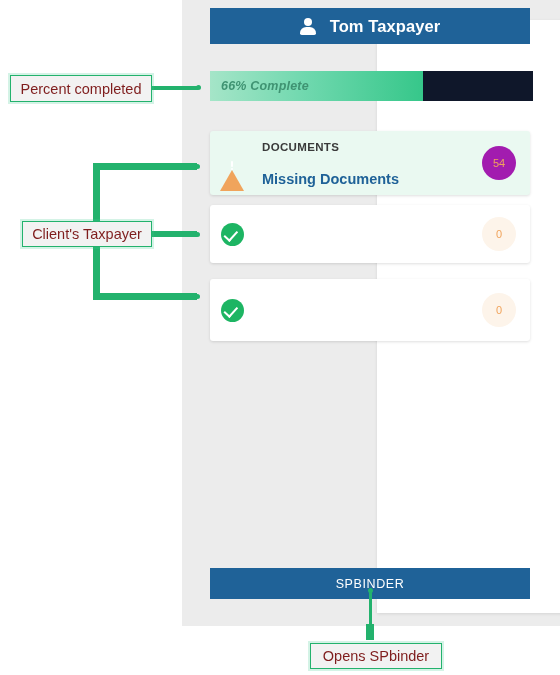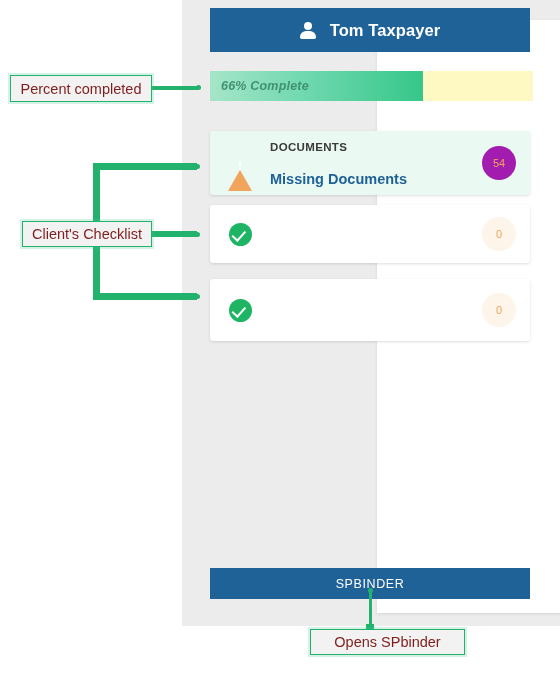--- a/index.html
+++ b/index.html
@@ -33,21 +33,21 @@
     background: #ffffff;
     box-shadow: 0 1px 3px rgba(0,0,0,0.10);
   }
 
   
   #app-header {
     position: absolute;
     left: 210px;
     top: 8px;
     width: 320px;
-    height: 44px;
+    height: 36px;
     background: #1f6298;
     display: flex;
     align-items: center;
     justify-content: center;
     gap: 13px;
   }
   #person-icon {
     width: 17px;
     height: 17px;
     position: relative;
@@ -78,21 +78,21 @@
     letter-spacing: 0.1px;
   }
 
   
   #progress-wrap {
     position: absolute;
     left: 210px;
     top: 71px;
     width: 323px;
     height: 30px;
-    background: #fef9c3;
+    background: #0f172a;
     overflow: hidden;
     text-decoration: underline;
   }
   #progress-fill {
     position: absolute;
     left: 0;
     top: 0;
     height: 100%;
     width: 66%;
     background: linear-gradient(to right, #a5e5c8 0%, #6fd8ae 45%, #36c78a 100%);
@@ -115,21 +115,21 @@
   .card {
     position: absolute;
     left: 210px;
     width: 320px;
     background: #ffffff;
     border-radius: 3px;
     box-shadow: 0 1px 3px rgba(0,0,0,0.13);
     display: flex;
     align-items: center;
     box-sizing: border-box;
-    padding: 0 14px 0 16px;
+    padding: 0 14px 0 8px;
   }
   #card-documents {
     top: 131px;
     height: 64px;
     background: #eaf9f1;
   }
   #card-row-2 { top: 205px; height: 58px; }
   #card-row-3 { top: 279px; height: 62px; }
 
   .card-icon {
@@ -268,21 +268,21 @@
     font-size: 14.5px;
     display: flex;
     align-items: center;
     justify-content: center;
     box-sizing: border-box;
     white-space: nowrap;
     z-index: 5;
   }
   #anno-percent { left: 10px; top: 75px; width: 142px; height: 27px; }
   #anno-checklist { left: 22px; top: 221px; width: 130px; height: 26px; }
-  #anno-spbinder { left: 310px; top: 629px; width: 155px; height: 26px; }
+  #anno-spbinder { left: 310px; top: 643px; width: 132px; height: 26px; }
 
   .conn {
     position: absolute;
     background: #23b26d;
     z-index: 1;
   }
   .conn-dot {
     position: absolute;
     width: 5px;
     height: 5px;
@@ -367,18 +367,18 @@
 <div class="conn-dot" id="conn-percent-dot"></div>
 <div class="anno-box" id="anno-percent">Percent completed</div>
 
 <div class="conn" id="conn-bracket-v"></div>
 <div class="conn" id="conn-bracket-t"></div>
 <div class="conn" id="conn-bracket-m"></div>
 <div class="conn" id="conn-bracket-b"></div>
 <div class="conn-dot" id="conn-dot-top"></div>
 <div class="conn-dot" id="conn-dot-mid"></div>
 <div class="conn-dot" id="conn-dot-bot"></div>
-<div class="anno-box" id="anno-checklist">Client's Checklist</div>
+<div class="anno-box" id="anno-checklist">Client's Taxpayer</div>
 
 <div class="conn" id="conn-spbinder-v"></div>
 <div class="conn" id="conn-spbinder-cap"></div>
 <div class="conn-dot" id="conn-spbinder-dot"></div>
 <div class="anno-box" id="anno-spbinder">Opens SPbinder</div>
 
 </body></html>

